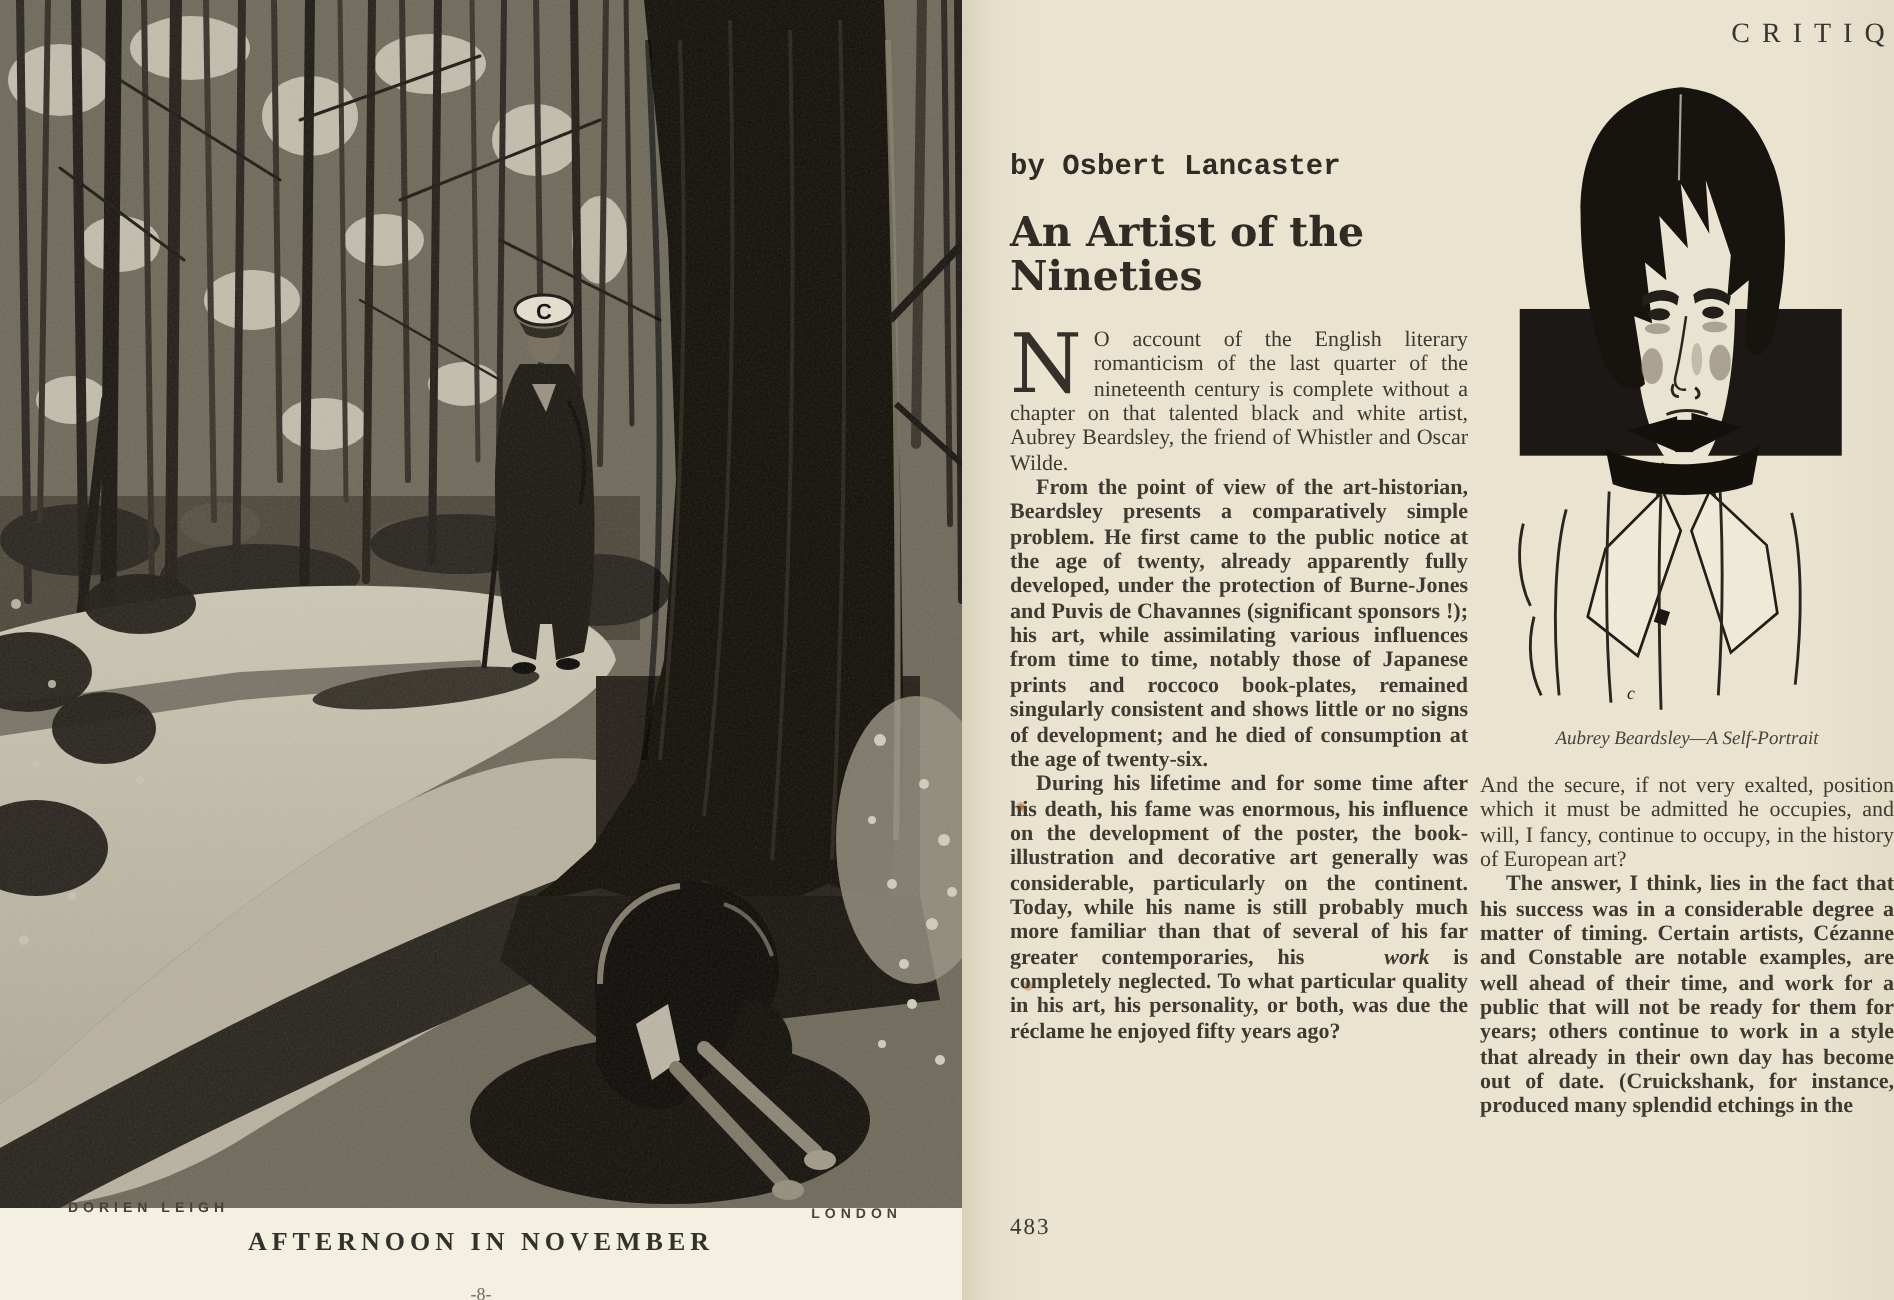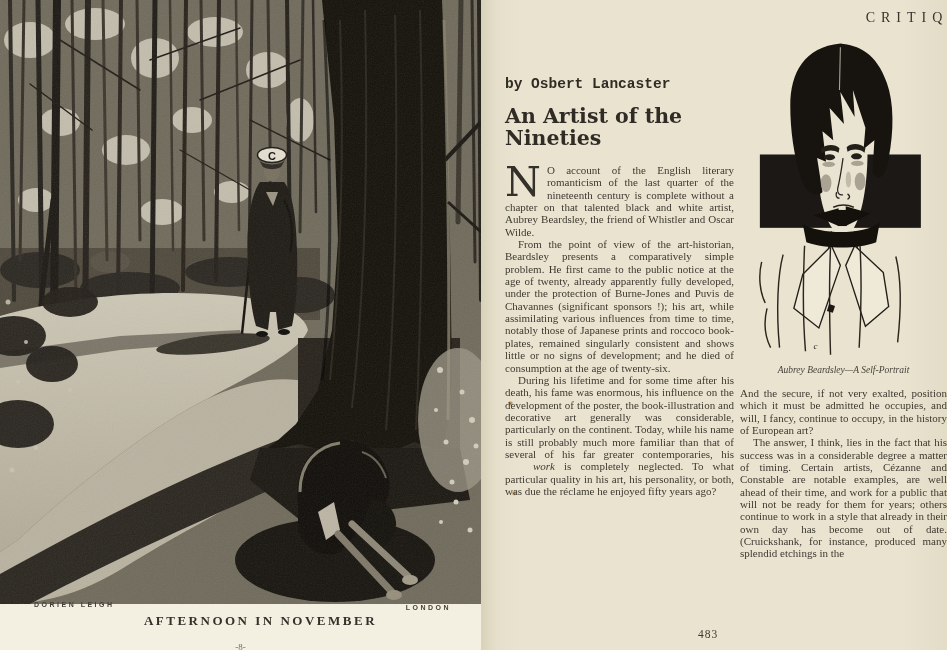--- a/index.html
+++ b/index.html
@@ -9,48 +9,48 @@
   
   #left-page{position:absolute;left:0;top:0;width:481px;height:650px;background:#f3f0e2;}
   #photo-wrap{position:absolute;left:0;top:0;width:481px;height:604px;}
   #photo-wrap svg{display:block;}
   .credit{position:absolute;font-family:Liberation Sans, sans-serif;font-size:7px;
           letter-spacing:2.5px;color:#46423a;font-weight:bold;}
   #credit-left{left:34px;top:601px;}
   #credit-right{right:30px;top:604px;}
   #photo-caption{position:absolute;left:0;top:613px;width:481px;text-align:center;
           font-size:13px;letter-spacing:2.5px;color:#34312b;font-weight:bold;
-          font-family:"Liberation Serif",serif;padding-left:20px;}
+          font-family:"Liberation Serif",serif;}
   #folio-ornament{position:absolute;left:0;top:642px;width:481px;text-align:center;
           font-size:9px;color:#6f6a5e;}
 
   
   #right-page{position:absolute;left:481px;top:0;width:466px;height:650px;
           background:linear-gradient(90deg,#d9d2ba 0,#e6dfcb 16px,#e9e3d0 40px,#e9e3d0 420px,#e3dcc7 466px);padding-left:44px;}
   #running-head{position:absolute;top:10px;right:12px;font-size:14px;letter-spacing:6px;
           color:#38342e;font-family:"Liberation Serif",serif;}
   #edge-mark{position:absolute;right:0;top:14px;width:6px;height:23px;background:#211e19;}
 
   #col1{position:absolute;left:24px;top:76px;width:229px;color:#3c3830;}
   #byline{font-family:Liberation Mono, monospace;font-weight:bold;font-size:14.5px;color:#302c25;margin:0;}
   #title{font-family:"DejaVu Serif",serif;font-weight:bold;font-size:20.5px;line-height:22px;
          color:#302c25;margin:13px 0 0 0;}
   .para{font-size:11px;line-height:12.35px;text-align:justify;margin:0;color:#3e3a31;}
-  .para.indent{text-indent:13px;}
+  .para.indent{text-indent:13px;font-weight:bold;}
   #first-para{margin-top:15px;}
   .dropcap{float:left;font-family:"DejaVu Serif",serif;font-size:41px;line-height:33px;
            padding:2px 6px 0 0;color:#34302a;}
   .ital{font-style:italic;margin-left:28px;}
 
   #col2{position:absolute;left:259px;top:40px;width:207px;color:#3c3830;}
   #portrait-wrap{width:207px;height:322px;}
   #portrait-caption{margin:3px 0 12px 0;text-align:center;font-style:italic;font-size:9.5px;
           color:#46423a;}
   #col2-text{margin-top:3px;}
-  #folio{position:absolute;left:24px;top:628px;width:406px;text-align:center;
+  #folio{position:absolute;left:24px;top:608px;width:406px;
          font-size:11.5px;letter-spacing:1px;color:#3c3830;}
 
   .stain{position:absolute;border-radius:50%;}
   #stain1{left:27px;top:400px;width:5px;height:7px;background:radial-gradient(circle,#a56a2a 0,rgba(165,106,42,0) 70%);}
   #stain2{left:30px;top:490px;width:6px;height:6px;background:radial-gradient(circle,#b07830 0,rgba(176,120,48,0) 70%);}
 
   
   #watermark{position:absolute;left:466px;top:4px;font-family:"Liberation Sans",sans-serif;
           font-size:22px;color:rgba(12,12,12,.93);
           text-shadow:0 0 4px rgba(255,255,255,.7),0 0 2px rgba(255,255,255,.6);}

